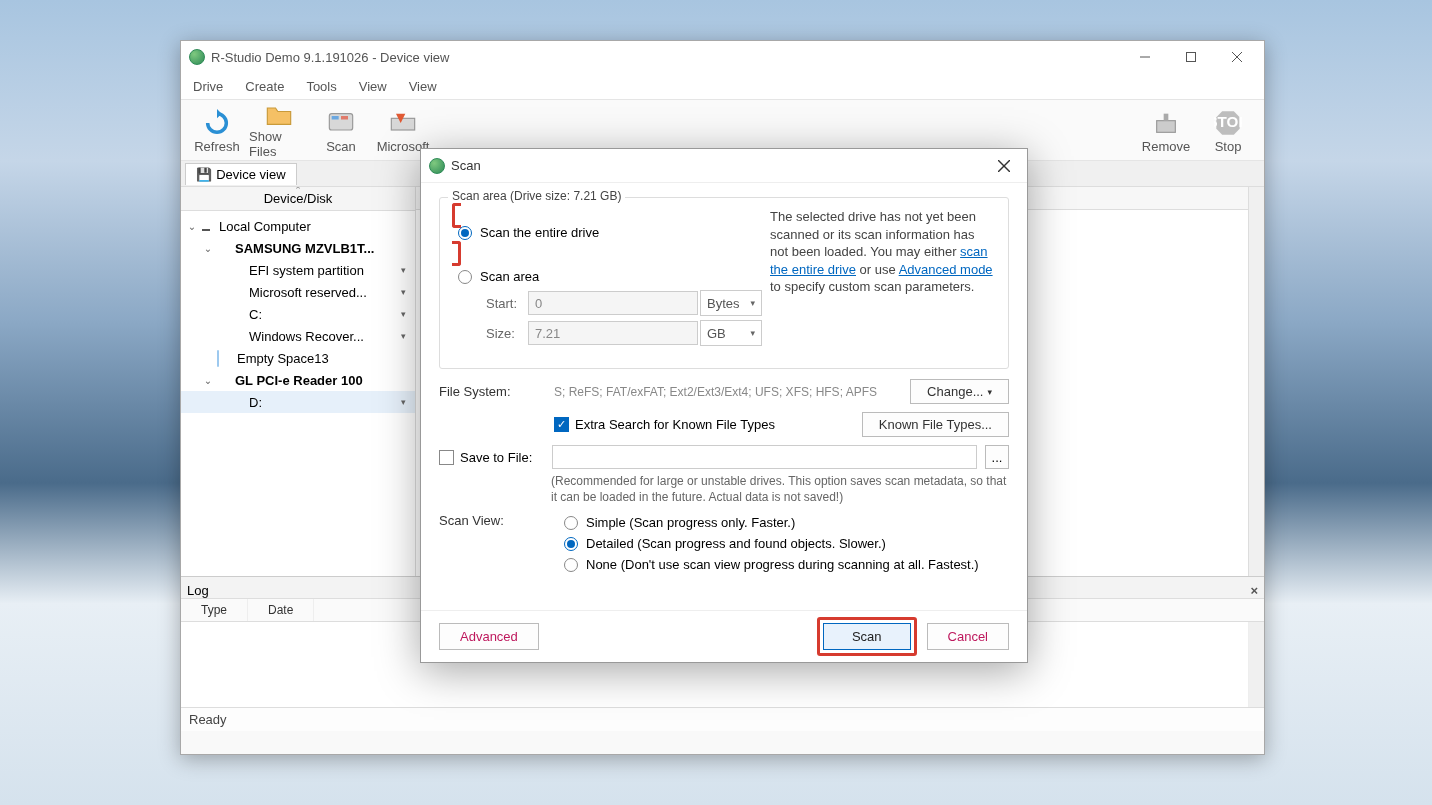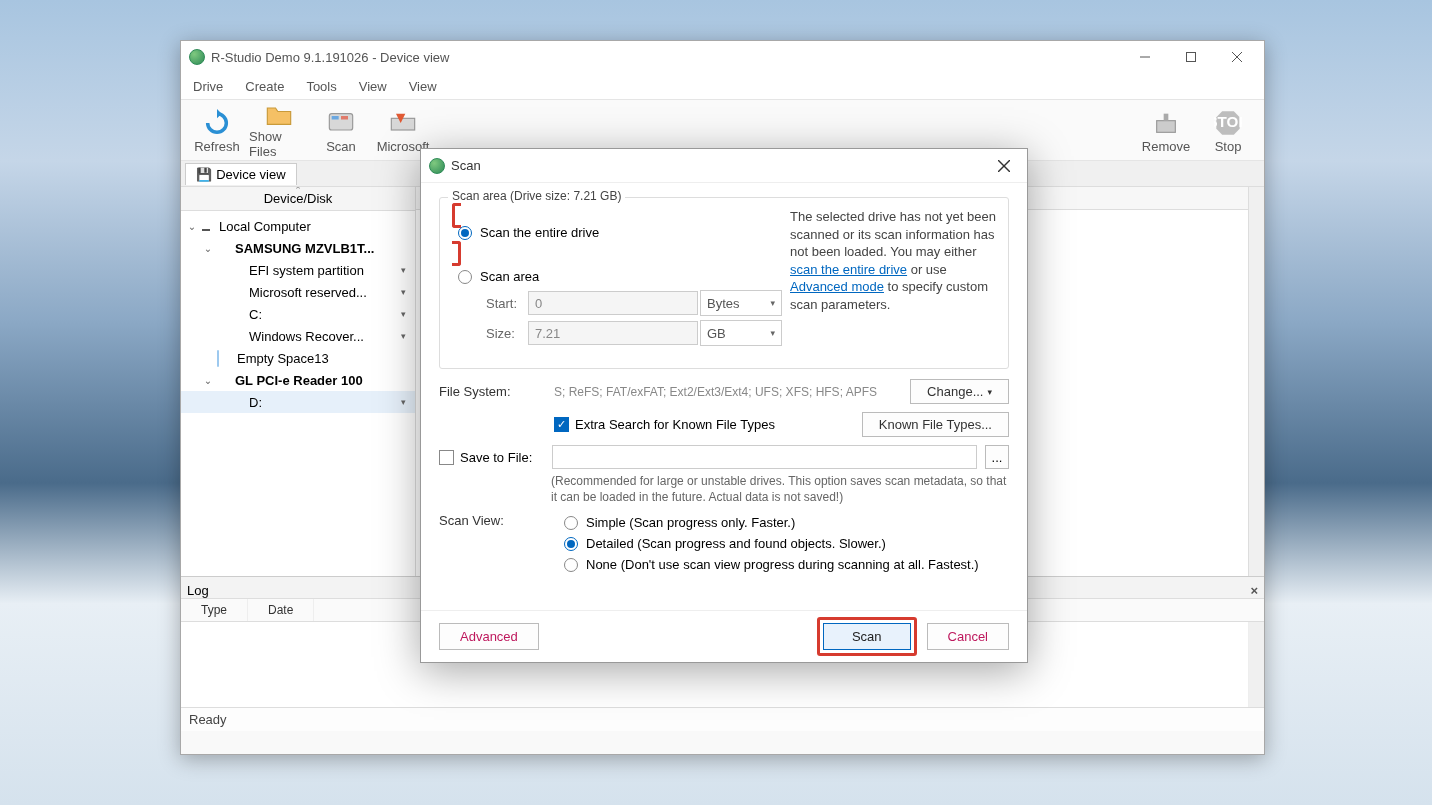--- a/index.html
+++ b/index.html
@@ -58,21 +58,21 @@
 .radio-wrap{display:flex;align-items:center;gap:8px;margin:2px 0 6px 6px;}
 .radio{width:14px;height:14px;border:1px solid #888;border-radius:50%;display:flex;align-items:center;justify-content:center;}
 .radio.checked{border-color:#0067c0;}
 .radio.checked .dot{width:8px;height:8px;border-radius:50%;background:#0067c0;}
 .red-box{border:3px solid #d63b2f;border-radius:3px;padding:2px 6px;}
 .info{color:#444;line-height:1.35;font-size:12px;}
 .info a{color:#0067c0;text-decoration:underline;}
 .field-row{display:flex;align-items:center;gap:2px;margin:4px 0 4px 34px;}
 .field-row label{width:40px;color:#666;}
 .tinput{width:170px;height:24px;border:1px solid #ccc;background:#f5f5f5;color:#888;padding:0 6px;}
-.unit{width:82px;height:24px;border:1px solid #ccc;background:#fff;color:#555;display:flex;align-items:center;padding:12px 6px;justify-content:space-between;}
+.unit{width:62px;height:24px;border:1px solid #ccc;background:#fff;color:#555;display:flex;align-items:center;padding:12px 6px;justify-content:space-between;}
 .unit .c{font-size:9px;color:#666;}
 .fs-row{display:flex;align-items:center;gap:10px;margin:8px 0;}
 .fs-row .lbl{width:105px;color:#333;}
 .fs-row .val{flex:1;color:#888;font-size:12px;overflow:hidden;}
 .btn{border:1px solid #bbb;background:#fdfdfd;padding:4px 16px;color:#333;white-space:nowrap;display:inline-flex;align-items:center;gap:4px;}
 .btn .c{font-size:9px;color:#333;}
 .cbwrap{display:flex;align-items:center;gap:6px;}
 .cb{width:15px;height:15px;border:1px solid #888;display:flex;align-items:center;justify-content:center;background:#fff;}
 .cb.checked{background:#0067c0;border-color:#0067c0;color:#fff;font-size:11px;}
 .savefile{display:flex;align-items:center;gap:8px;margin:8px 0 2px 0;}

